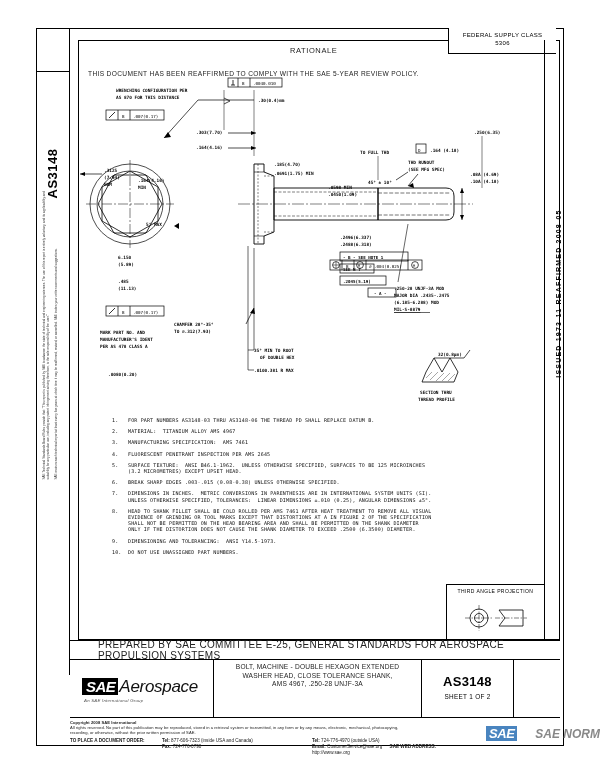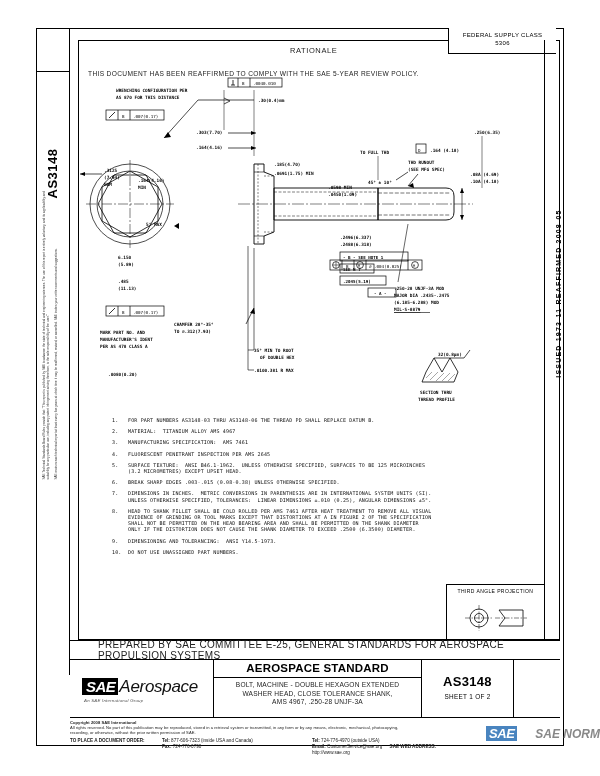--- a/index.html
+++ b/index.html
@@ -557,21 +557,20 @@
 
   <div class="title-block">
     <div class="tb-logo">
       <div class="sae-logo">
         <span class="sae-mark">SAE</span>
         <span class="sae-word">Aerospace</span>
       </div>
       <div class="sae-tag">An SAE International Group</div>
     </div>
     <div class="tb-mid">
-      <div class="tb-mid-head">AEROSPACE STANDARD</div>
       <div class="tb-mid-desc">
         <div>BOLT, MACHINE - DOUBLE HEXAGON EXTENDED</div>
         <div>WASHER HEAD, CLOSE TOLERANCE SHANK,</div>
         <div>AMS 4967, .250-28 UNJF-3A</div>
       </div>
     </div>
     <div class="tb-num">
       <div class="tb-num-main">AS3148</div>
       <div class="tb-num-sheet">SHEET 1 OF 2</div>
     </div>

